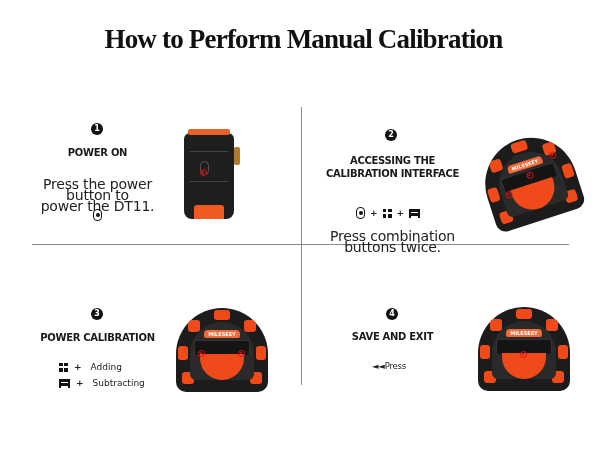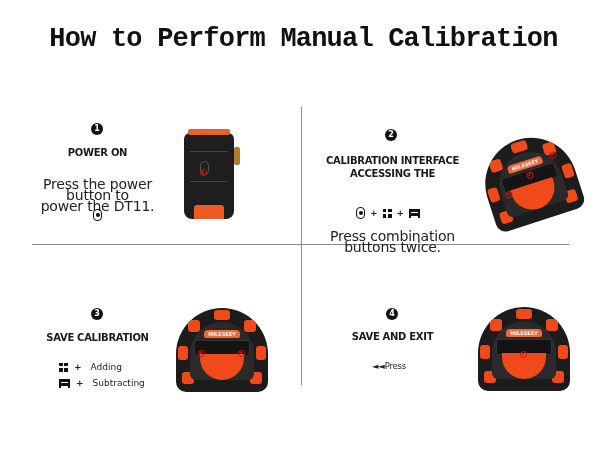--- a/index.html
+++ b/index.html
@@ -1,21 +1,21 @@
 <!DOCTYPE html>
 <html><head>
 <meta charset="utf-8">
 <style>
   * { box-sizing: border-box; margin: 0; padding: 0; }
   html, body { width: 600px; height: 450px; background: #ffffff; overflow: hidden; }
   body { position: relative; font-family: "DejaVu Sans", "Liberation Sans", sans-serif; color: #1a1a1a; }
 
   .title {
     position: absolute; left: 0; top: 24px; width: 600px; text-align: center;
-    font-family: Liberation Mono, monospace; font-weight: bold; font-size: 27px;
+    font-family: Liberation Serif, serif; font-weight: bold; font-size: 27px;
     letter-spacing: -0.8px; color: #111; padding-left: 7px;
   }
   .vline { position: absolute; left: 301px; top: 107px; width: 1px; height: 278px; background: #8a8a8a; }
   .hline { position: absolute; left: 32px; top: 244px; width: 537px; height: 1px; background: #8a8a8a; }
 
   .step-num {
     position: absolute; width: 12px; height: 12px; border-radius: 50%;
     background: #111; color: #fff; font-size: 8px; font-weight: bold;
     line-height: 12px; text-align: center;
   }
@@ -111,22 +111,22 @@
       <div class="btn"></div>
       <div class="dot-red" style="left:16px; top:36px;"></div>
       <div class="bot"></div>
     </div>
   </div>
 </section>
 
 <section>
   <div class="step-num" style="left:385px; top:129px;">2</div>
   <div class="step-title" style="left:315px; top:154px; width:155px;">
+    <div>ACCESSING THE</div>
     <div>CALIBRATION INTERFACE</div>
-    <div>ACCESSING THE</div>
   </div>
   <div class="step-desc" style="left:315px; top:188px; width:155px;margin-top:43px;">Press combination buttons twice.</div>
   <div class="icon-row" style="left:356px; top:207px;">
     <span class="ico-power"></span>
     <span class="plus">+</span>
     <span class="ico-grid">
         <span></span>
         <span></span>
         <span></span>
         <span></span>
@@ -149,21 +149,21 @@
       <div class="dial"></div>
       <div class="dot-red" style="left:18px; top:46px;"></div>
       <div class="dot-red" style="left:44px; top:34px;"></div>
       <div class="dot-red" style="left:72px; top:22px;"></div>
     </div>
   </div>
 </section>
 
 <section>
   <div class="step-num" style="left:91px; top:308px;">3</div>
-  <div class="step-title" style="left:25px; top:331px; width:145px;">SAVE CALIBRATION</div>
+  <div class="step-title" style="left:25px; top:331px; width:145px;">POWER CALIBRATION</div>
   <div class="legend-row" style="left:59px; top:362px;">
     <span class="ico-grid">
         <span></span>
         <span></span>
         <span></span>
         <span></span>
       </span>
     <span class="plus">+</span>
     <span class="lbl">Adding</span>
   </div>

